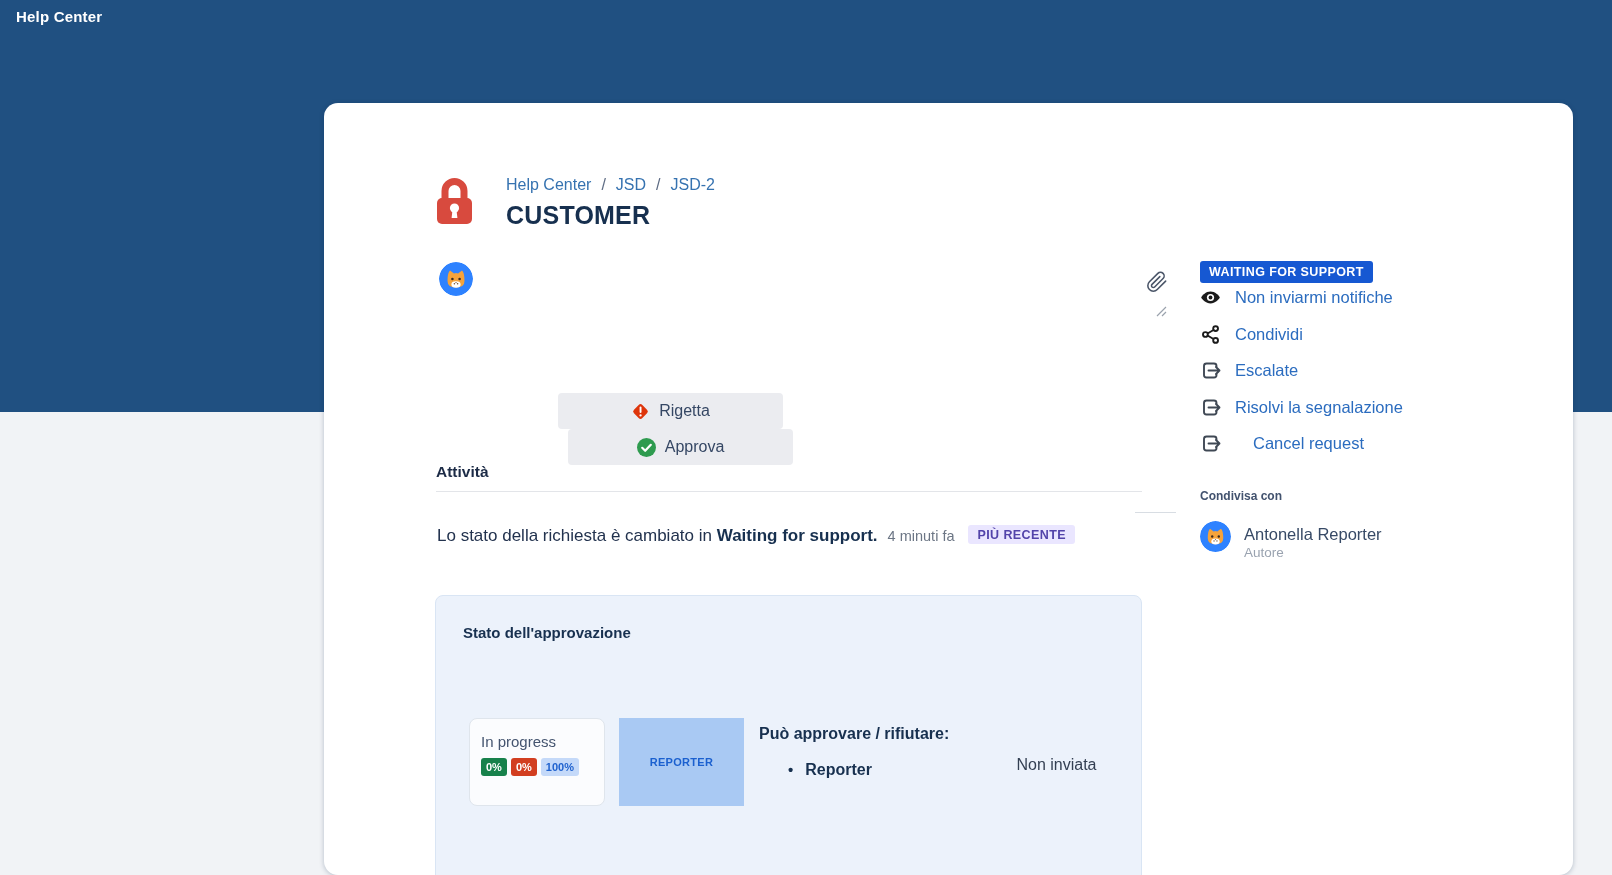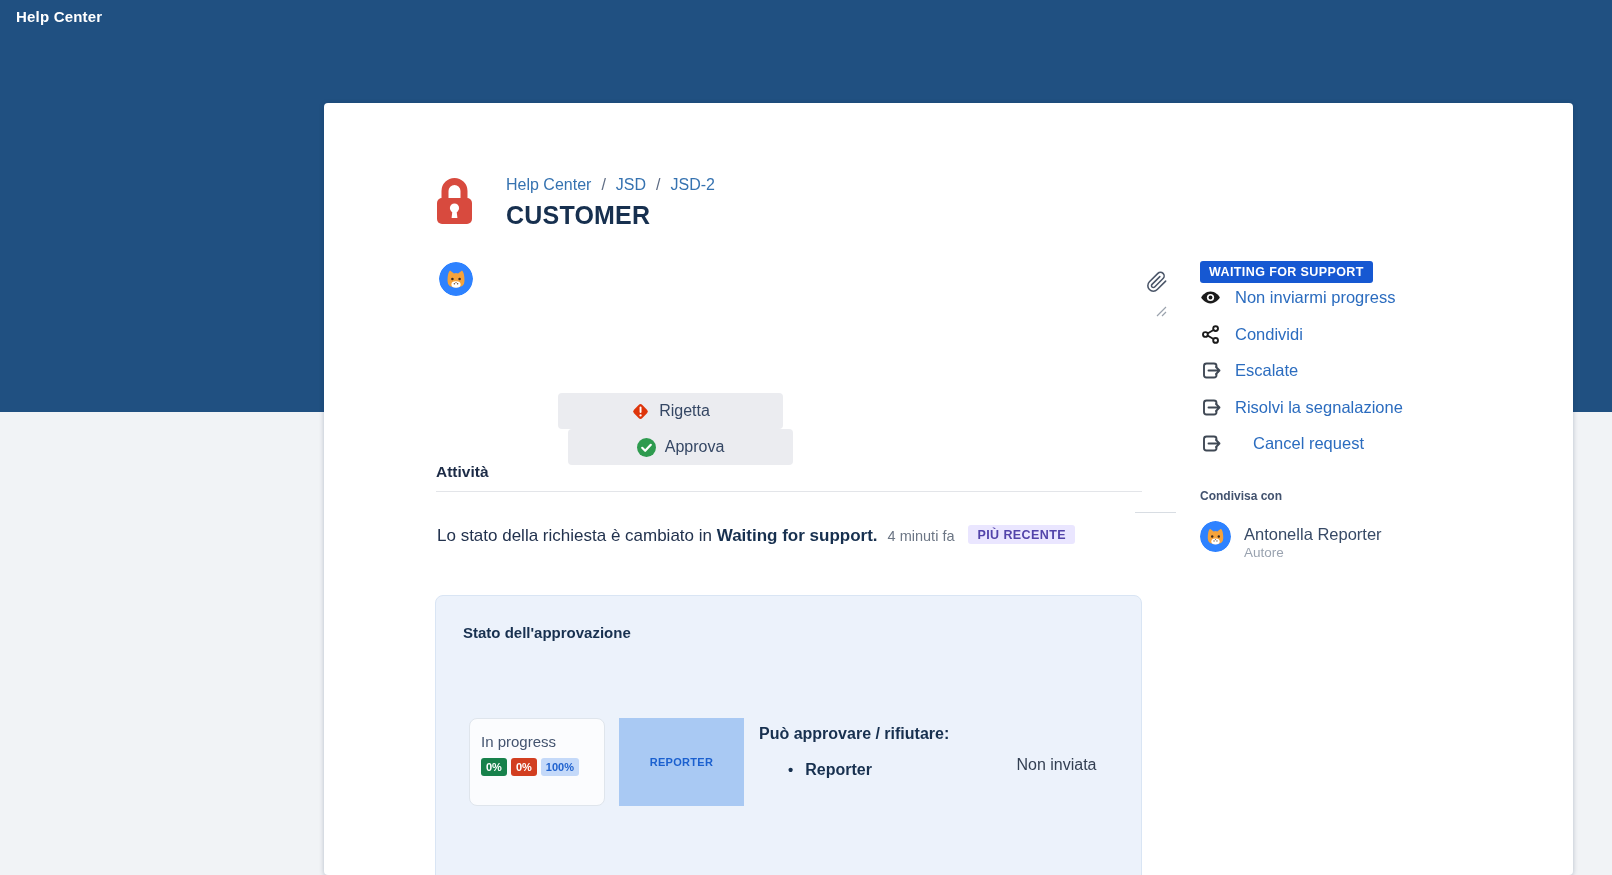--- a/index.html
+++ b/index.html
@@ -9,21 +9,21 @@
     font-family:"Liberation Sans", sans-serif;
     background:#f1f3f6;
     overflow:hidden;
     color:#22324e;
   }
   .top-band { position:absolute; left:0; top:0; width:1612px; height:412px; background:#205081; }
   .portal-title { position:absolute; left:16px; top:8px; color:#ffffff; font-size:15px; font-weight:bold; letter-spacing:.2px; cursor:pointer; }
 
   .card {
     position:absolute; left:324px; top:103px; width:1249px; height:772px;
-    background:#ffffff; border-radius:4px; box-shadow:0 1px 5px rgba(9,30,66,.25);
+    background:#ffffff; border-radius:14px; box-shadow:0 1px 5px rgba(9,30,66,.25);
   }
 
   
   .lock-wrap { position:absolute; left:106px; top:72px; width:48px; height:52px; }
   .breadcrumb { position:absolute; left:182px; top:73px; font-size:16px; color:#707070; }
   .breadcrumb a { color:#3572b0; text-decoration:none; cursor:pointer; }
   .crumb-sep { color:#5e6c84; margin:0 10px; }
   .req-title { position:absolute; left:182px; top:98px; font-size:25px; font-weight:600; color:#17304f; letter-spacing:.2px; }
 
   
@@ -203,21 +203,21 @@
     <div class="status-lozenge">WAITING FOR SUPPORT</div>
 
     <div class="side-action" style="top:184px;">
       <span class="ic">
         <svg width="21" height="21" viewBox="0 0 21 21">
           <path d="M10.5 4.6 C15.2 4.6 18.7 8.3 19.8 10.5 C18.7 12.7 15.2 16.4 10.5 16.4 C5.8 16.4 2.3 12.7 1.2 10.5 C2.3 8.3 5.8 4.6 10.5 4.6 Z" fill="#1b1b1b"></path>
           <circle cx="10.5" cy="10.5" r="3.6" fill="#ffffff"></circle>
           <circle cx="10.5" cy="10.5" r="1.9" fill="#1b1b1b"></circle>
         </svg>
       </span>
-      <span class="lbl">Non inviarmi progress</span>
+      <span class="lbl">Non inviarmi notifiche</span>
     </div>
 
     <div class="side-action" style="top:221px;">
       <span class="ic">
         <svg width="21" height="21" viewBox="0 0 21 21" fill="none" stroke="#1b1b1b" stroke-width="1.9">
           <path d="M15.2 5 L5.8 10.5 M5.8 10.5 L15.2 16"></path>
           <circle cx="15.6" cy="4.6" r="2.4" fill="#ffffff"></circle>
           <circle cx="5.4" cy="10.5" r="2.4" fill="#ffffff"></circle>
           <circle cx="15.6" cy="16.4" r="2.4" fill="#ffffff"></circle>
         </svg>

